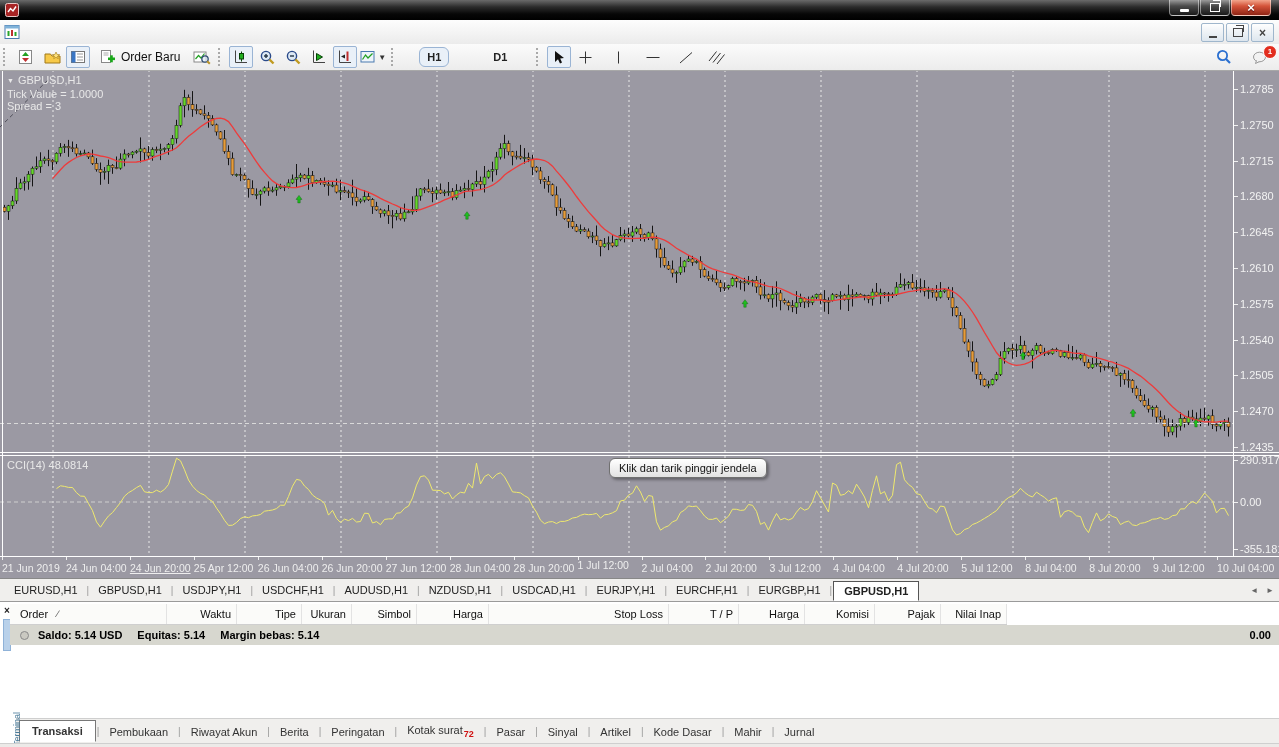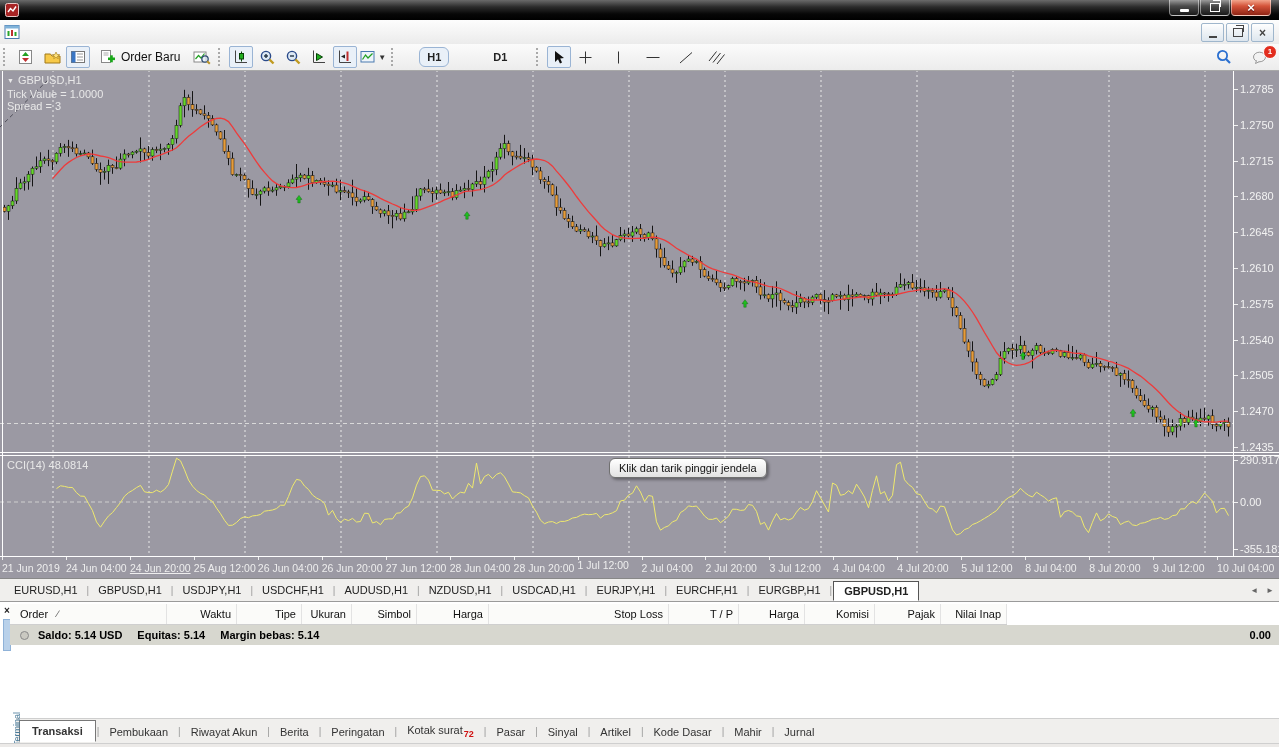--- a/index.html
+++ b/index.html
@@ -1002,21 +1002,21 @@
       <div class="axis-label" style="left: 6px; top: 473px;">-355.181</div>
       <div class="tick-h" style="left: 0px; top: 479px;"></div>
     </div>
   <div id="time-axis">
       <div class="time-label" style="left: 2px; top: 5px;">21 Jun 2019</div>
       <div class="tick-v" style="left: 2px; top: 0px;"></div>
       <div class="time-label" style="left: 65.95px; top: 5px;">24 Jun 04:00</div>
       <div class="tick-v" style="left: 65.95px; top: 0px;"></div>
       <div class="time-label" style="left: 129.9px; top: 5px; text-decoration: underline;">24 Jun 20:00</div>
       <div class="tick-v" style="left: 129.9px; top: 0px;"></div>
-      <div class="time-label" style="left: 193.85px; top: 5px;">25 Aug 12:00</div>
+      <div class="time-label" style="left: 193.85px; top: 5px;">25 Apr 12:00</div>
       <div class="tick-v" style="left: 193.85px; top: 0px;"></div>
       <div class="time-label" style="left: 257.8px; top: 5px;">26 Jun 04:00</div>
       <div class="tick-v" style="left: 257.8px; top: 0px;"></div>
       <div class="time-label" style="left: 321.75px; top: 5px;">26 Jun 20:00</div>
       <div class="tick-v" style="left: 321.75px; top: 0px;"></div>
       <div class="time-label" style="left: 385.7px; top: 5px;">27 Jun 12:00</div>
       <div class="tick-v" style="left: 385.7px; top: 0px;"></div>
       <div class="time-label" style="left: 449.65px; top: 5px;">28 Jun 04:00</div>
       <div class="tick-v" style="left: 449.65px; top: 0px;"></div>
       <div class="time-label" style="left: 513.6px; top: 5px;">28 Jun 20:00</div>

